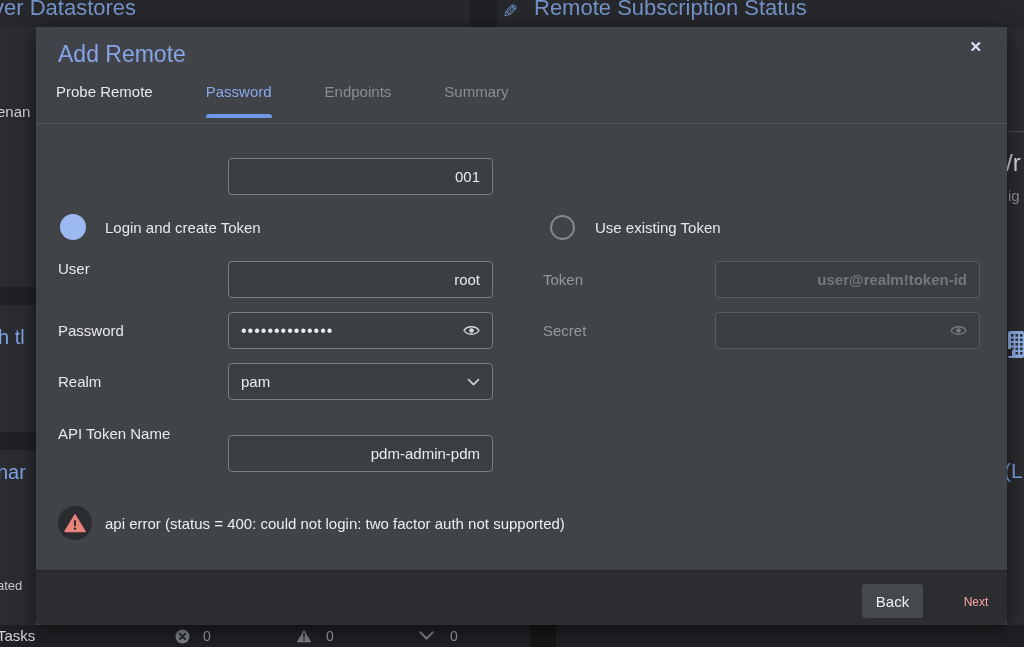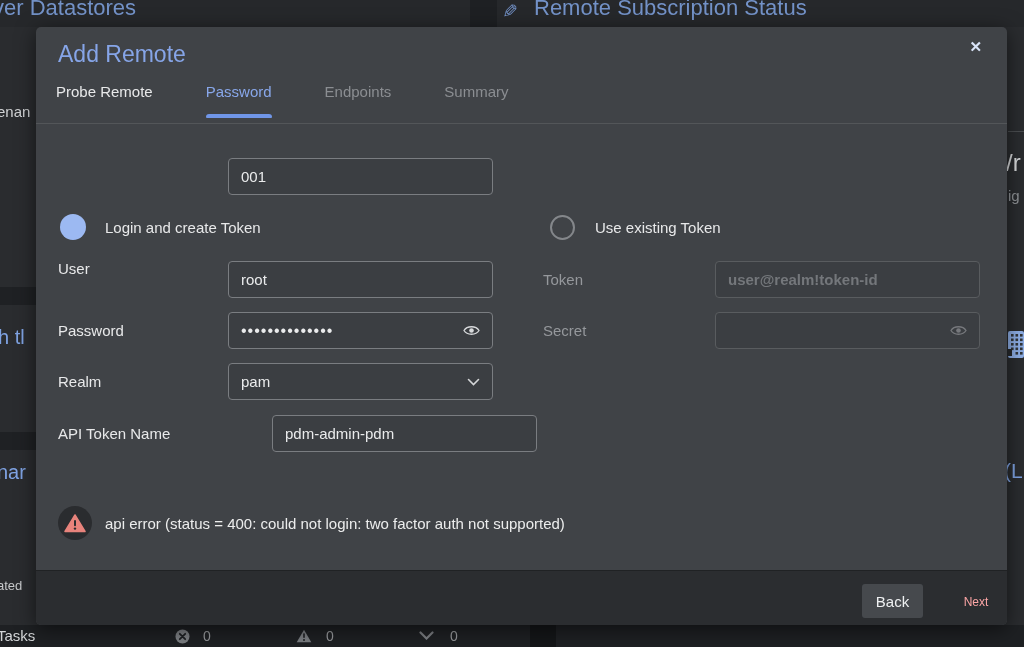--- a/index.html
+++ b/index.html
@@ -20,38 +20,38 @@
   .rline{left:1008px;top:131px;width:16px;height:1px;background:#4a4d50;}
   .grid-icon{left:1008px;top:331px;}
   .grid-notch{left:1004px;top:349px;width:8px;height:7px;background:#27292c;}
   .bg-bottom{left:0;top:625px;width:1024px;height:29px;background:#1e2023;}
   .tasks-label{left:-3px;top:2px;font-size:15px;color:#d3d5d7;}
   .tcount{top:3px;font-size:14px;color:#97999c;}
   .ticon{top:4px;line-height:0;}
   .bg-bottom-block{left:530px;top:0;width:26px;height:22px;background:#141618;}
 
   
-  .modal{left:36px;top:27px;width:971px;height:598px;background:#404347;border-radius:5px;
+  .modal{left:36px;top:27px;width:971px;height:598px;background:#404347;border-radius:0;
          box-shadow:0 4px 20px rgba(0,0,0,.55);}
   .modal-title{left:22px;top:14px;font-size:23px;color:#86a5e8;}
   .modal-close{right:25px;top:11px;font-size:15px;font-weight:700;color:#d9e4f8;cursor:pointer;}
   .tabbar{left:20px;top:56px;height:35px;display:flex;}
   .tab{height:35px;margin-right:53px;font-size:15px;position:relative;cursor:pointer;}
   .tab-normal{color:#e8e9ea;}
   .tab-active{color:#88a7ea;}
   .tab-active::after{content:"";position:absolute;left:0;right:0;bottom:0;height:4px;
                      background:#7096e8;border-radius:3px 3px 1px 1px;}
   .tab-disabled{color:#8b8e92;}
   .hdr-sep{left:0;top:96px;width:971px;height:1px;background:#535659;}
 
   .label{height:37px;display:flex;align-items:center;font-size:15px;color:#e8e9ea;white-space:nowrap;}
   .label-dim{color:#95989c;}
   .field{height:37px;width:265px;border:1px solid #7a7d81;border-radius:4px;background:#3b3e42;
          display:flex;align-items:center;padding:0 12px;box-sizing:border-box;
-         font-size:15px;color:#eaebec;cursor:text;}
+         font-size:15px;color:#eaebec;cursor:text;justify-content:flex-end;}
   .field-disabled{border-color:#595c5f;}
   .placeholder{color:#74777b;}
   .pwd-mask{font-size:16px;letter-spacing:1px;}
   .trail-icon{margin-left:auto;line-height:0;cursor:pointer;}
   .eye-on{color:#d8dadc;}
   .eye-off{color:#77797d;}
   .chev{color:#d4d6d8;}
   .lcol-label{left:22px;}
   .lcol-field{left:192px;}
   .rcol-label{left:507px;}
@@ -204,21 +204,21 @@
     <div class="abs field lcol-field" style="top:336px;cursor:pointer;">
       <span>pam</span>
       <span class="trail-icon chev">
         <svg width="13" height="8" viewBox="0 0 13 8">
             <path d="M1.5 1.5 L6.5 6.5 L11.5 1.5" fill="none" stroke="currentColor" stroke-width="1.6" stroke-linecap="round"></path>
           </svg>
       </span>
     </div>
 
     <div class="abs label lcol-label" style="top:388px;">API Token Name</div>
-    <div class="abs field lcol-field" style="top:388px;margin-left:44px;">
+    <div class="abs field lcol-field" style="top:408px;">
       <span>pdm-admin-pdm</span>
     </div>
 
     <div class="abs err-badge">
       <span style="line-height:0;">
         <svg width="22" height="19" viewBox="0 0 22 19">
             <path d="M11 1 L21 17.5 H1 Z" fill="#e8837c" stroke="#e8837c" stroke-width="1.5" stroke-linejoin="round"></path>
             <rect x="10" y="6" width="2" height="6.2" rx="1" fill="#2a2c2f"></rect>
             <circle cx="11" cy="14.6" r="1.2" fill="#2a2c2f"></circle>
           </svg>

